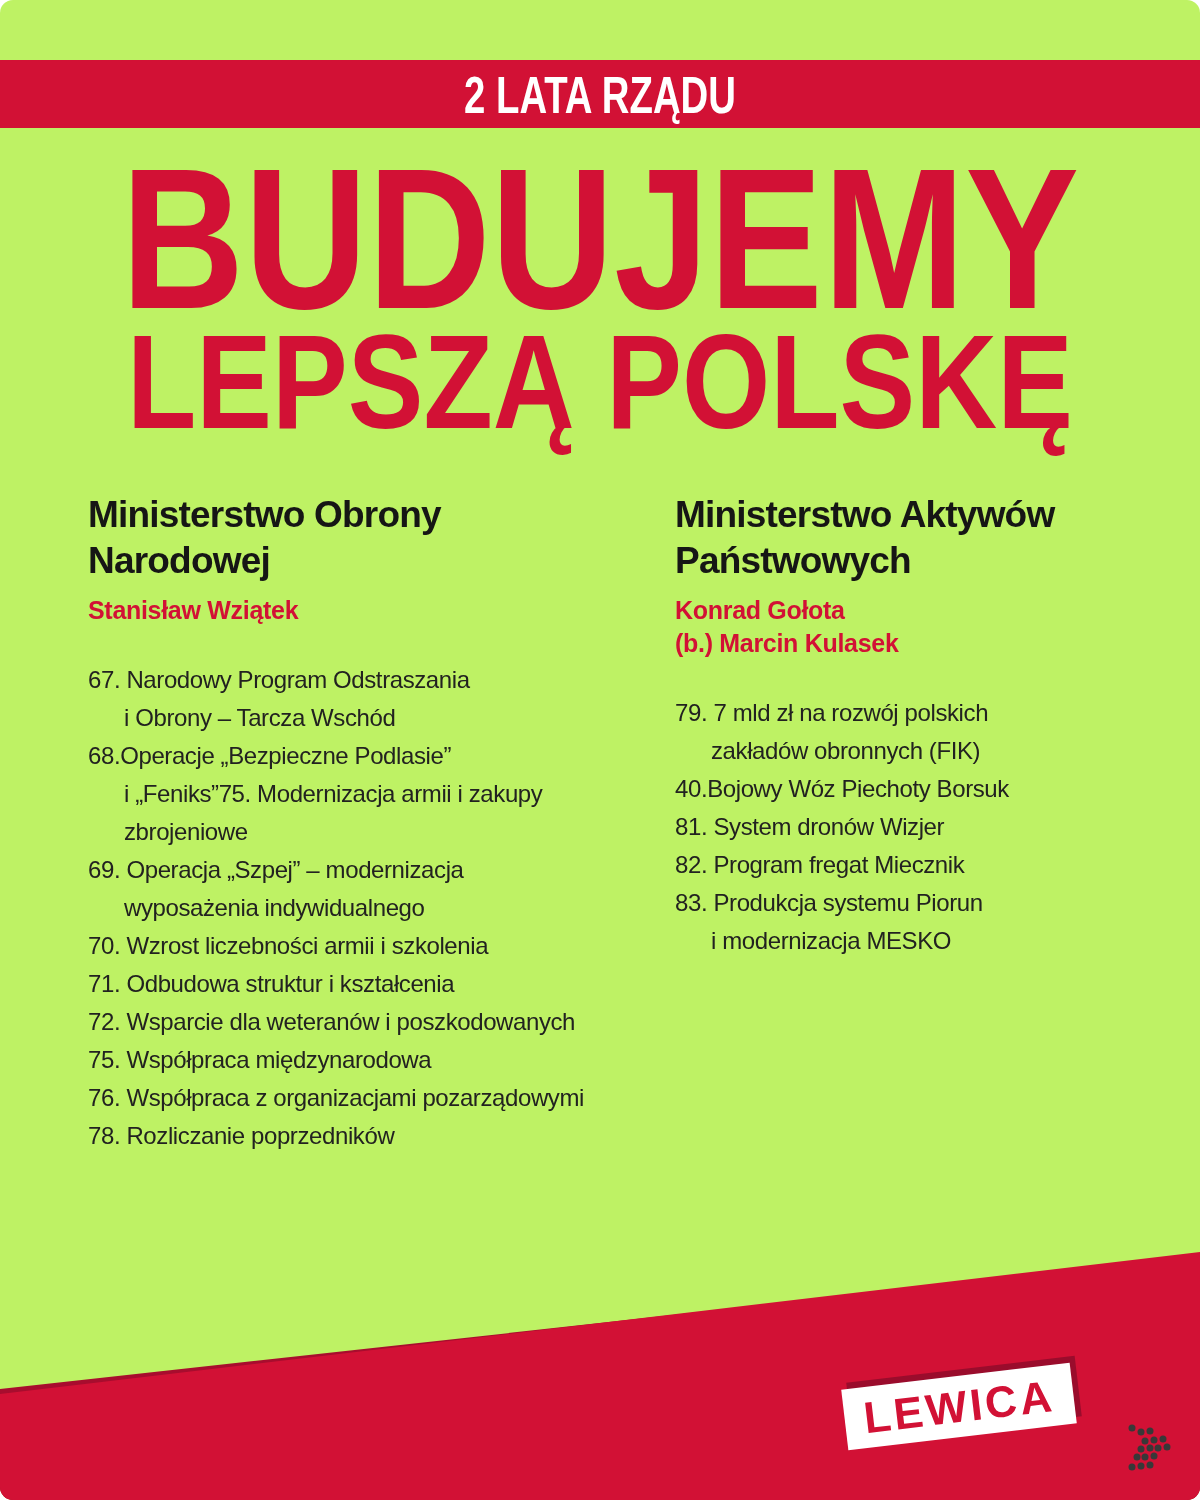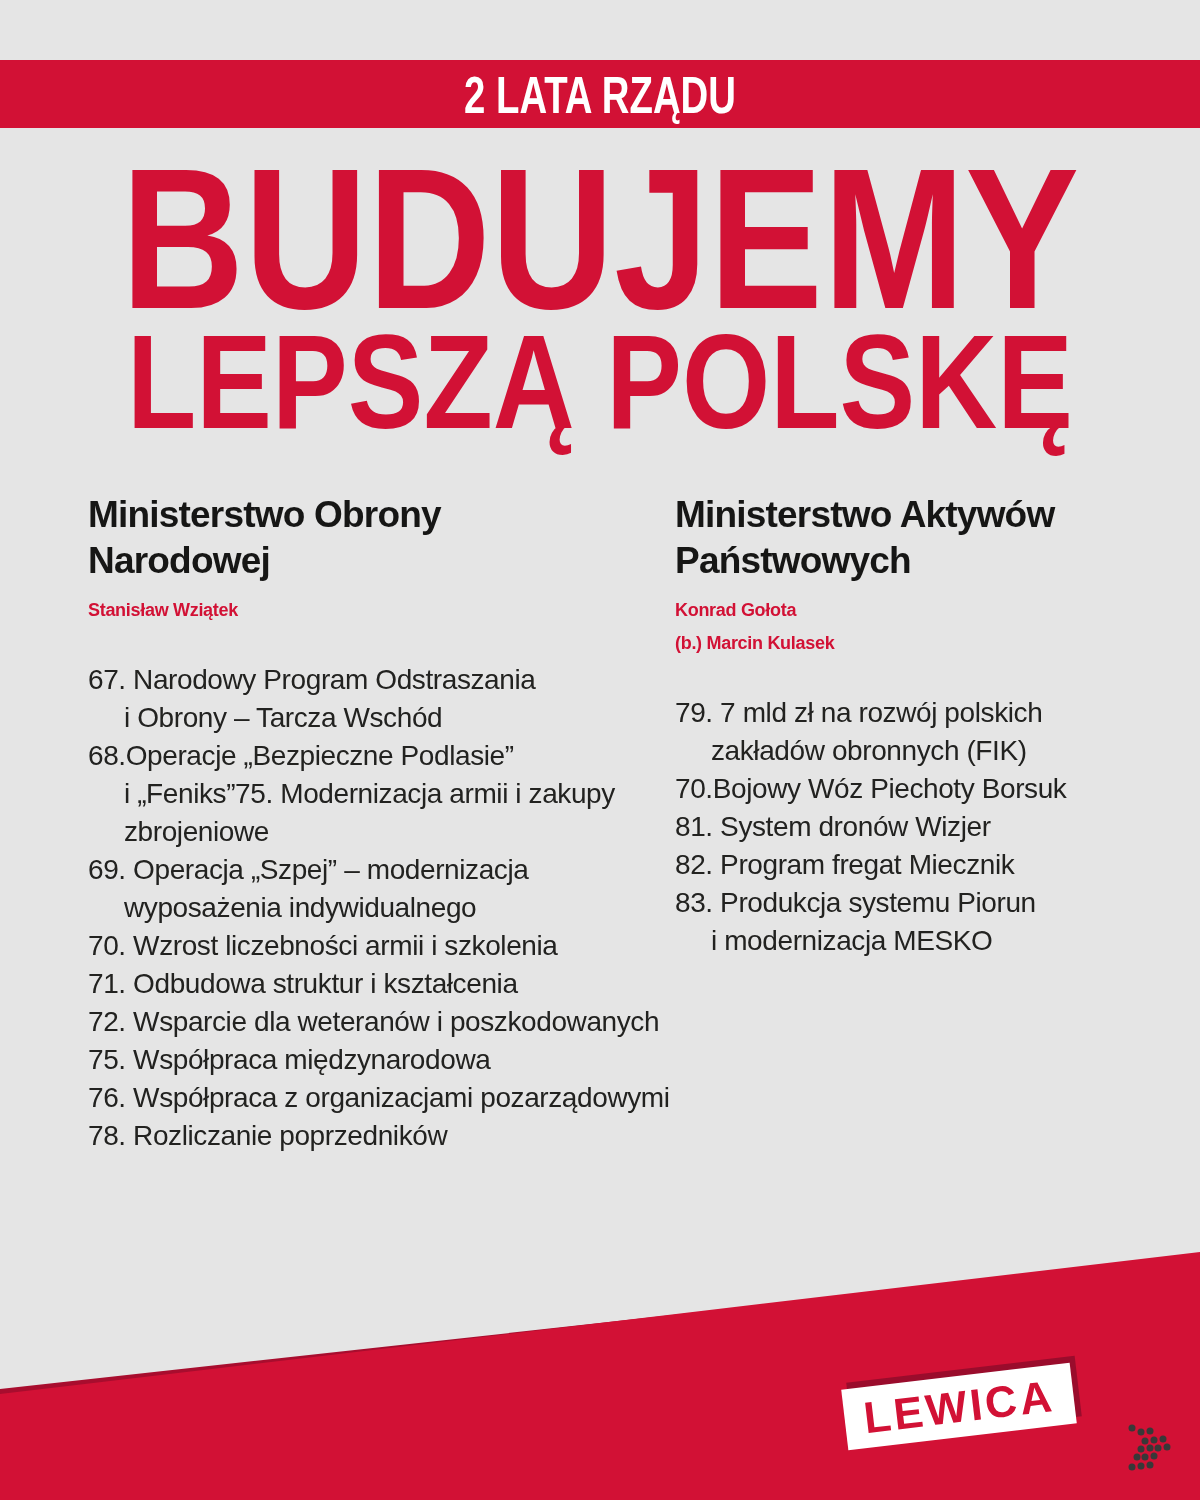--- a/index.html
+++ b/index.html
@@ -1,19 +1,20 @@
 <!DOCTYPE html>
 <html><head>
 <meta charset="utf-8">
 <style>
   html,body { margin:0; padding:0; }
   .page {
     position:relative; width:1200px; height:1500px;
-    background:#e5e5e5; overflow:hidden;
+    background:#bef264; overflow:hidden;
     font-family:"Liberation Sans", sans-serif;
+    border-radius:13px;
   }
   .banner {
     position:absolute; left:0; top:60px; width:1200px; height:68px;
     background:#D21135;
   }
   .banner svg { display:block; }
   .banner text {
     fill:#FFFFFF; font-weight:bold;
     font-family:"Liberation Sans", sans-serif;
   }
@@ -23,25 +24,25 @@
     font-family:"Liberation Sans", sans-serif;
   }
   .col { position:absolute; top:492px; }
   .col-left  { left:88px;  width:568px; }
   .col-right { left:675px; width:478px; }
   .ministry {
     margin:0; font-size:37px; font-weight:bold; line-height:46px;
     letter-spacing:-0.8px; color:#161615; white-space:pre-line;
   }
   .ministers {
-    margin-top:10px; font-size:18px; font-weight:bold; line-height:33px;
+    margin-top:10px; font-size:25px; font-weight:bold; line-height:33px;
     color:#D21135; letter-spacing:-0.3px; white-space:pre-line;
   }
   .items {
-    margin-top:34px; font-size:28px; line-height:38px;
+    margin-top:34px; font-size:24px; line-height:38px;
     color:#222220; letter-spacing:-0.4px;
   }
   .item { padding-left:36px; text-indent:-36px; white-space:pre; }
   .footer-svg { position:absolute; left:0; top:1240px; }
   .logo-shadow {
     position:absolute; left:844px; top:1376px; width:230px; height:61px;
     background:#9A0C2C;
     transform:translate(5px,-7px) rotate(-6.75deg);
   }
   .logo-plate {
@@ -106,21 +107,21 @@
   <div class="col col-right">
     <h2 class="ministry">Ministerstwo Aktywów
 Państwowych</h2>
     <div class="ministers">Konrad Gołota
 (b.) Marcin Kulasek</div>
     <div class="items">
 
         <div class="item">79. 7 mld zł na rozwój polskich
 zakładów obronnych (FIK)</div>
 
-        <div class="item">70.Bojowy Wóz Piechoty Borsuk</div>
+        <div class="item">40.Bojowy Wóz Piechoty Borsuk</div>
 
         <div class="item">81. System dronów Wizjer</div>
 
         <div class="item">82. Program fregat Miecznik</div>
 
         <div class="item">83. Produkcja systemu Piorun
 i modernizacja MESKO</div>
 
       </div>
   </div>

